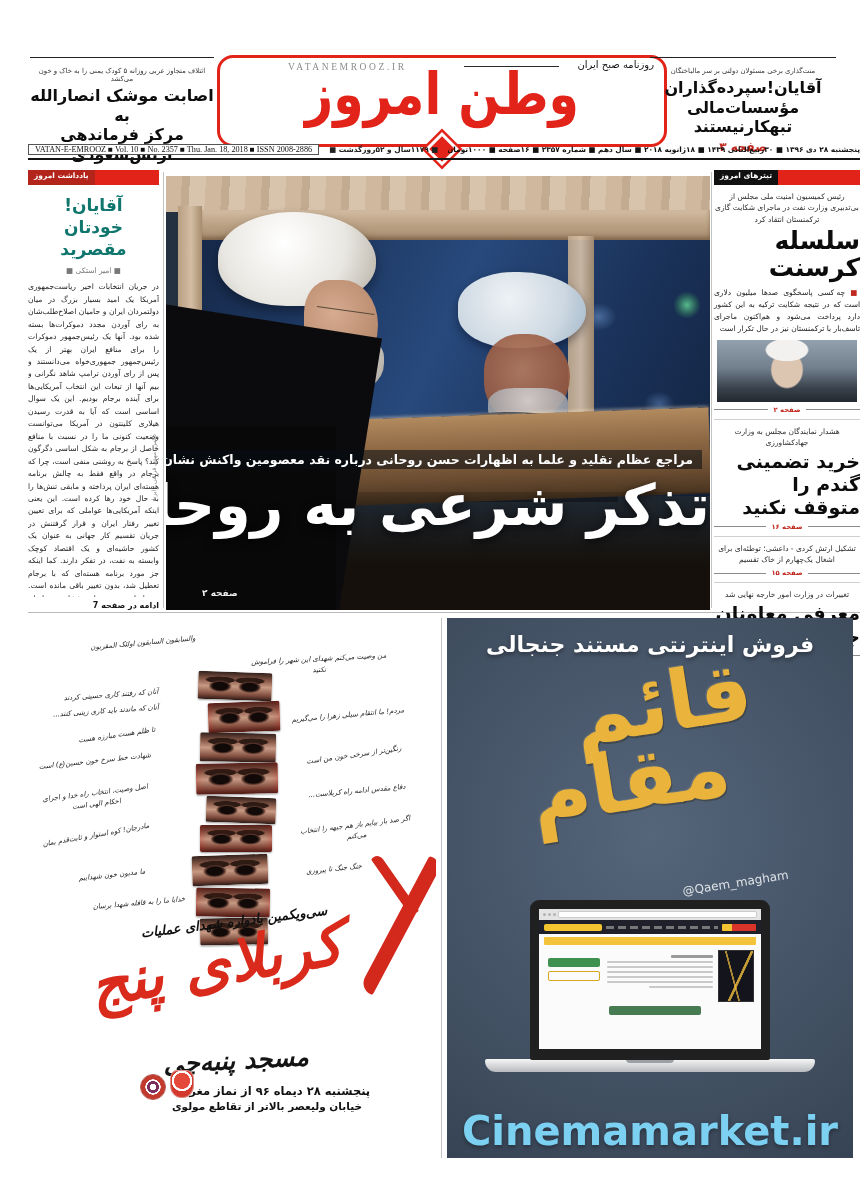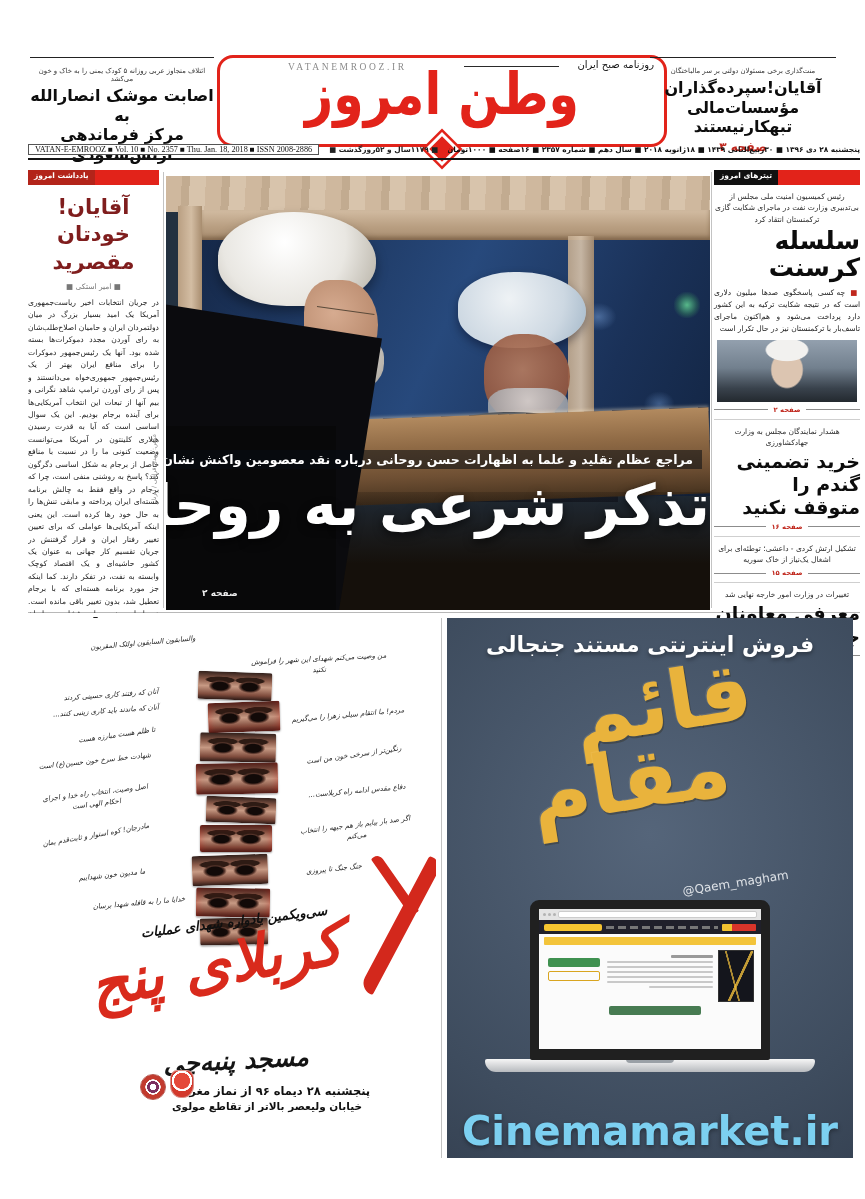--- a/index.html
+++ b/index.html
@@ -32,21 +32,21 @@
             padding:0 6px;white-space:nowrap;background:#fff;}
 
   
   .seclabel-row{display:flex;align-items:stretch;height:15px;}
   .seclabel{background:#111;color:#fff;font-size:7.5px;font-weight:700;padding:1px 6px;white-space:nowrap;}
   .seclabel.red{background:#b3241a;}
   .secbar{flex:1;background:#e2231a;}
 
   
   .note-col{position:absolute;left:28px;top:170px;width:131px;}
-  .note-title{font-size:21px;font-weight:900;text-align:center;line-height:1.3;margin-top:9px;color:#7f1d1d;}
+  .note-title{font-size:17px;font-weight:900;text-align:center;line-height:1.3;margin-top:9px;color:#0f766e;}
   .note-byline{font-size:7.5px;color:#777;text-align:center;margin-top:6px;}
   .note-body{font-size:7.6px;line-height:1.64;text-align:justify;color:#1c1c1c;margin-top:6px;height:316px;overflow:hidden;}
   .note-cont{font-size:8px;font-weight:800;margin-top:4px;}
   .note-end{border-top:1px solid #9a9a9a;width:84%;margin:9px auto 0;}
 
   
   .vline{position:absolute;width:1px;background:#c3c3c3;}
   .hline{position:absolute;height:1px;background:#b8b8b8;}
 
   
@@ -302,21 +302,21 @@
         <span>گندم را</span><br>
         <span>متوقف نکنید</span>
       </div>
       <div class="pref">
           <span>صفحه ۱۶</span>
         </div>
     </div>
     <div class="sb-div"></div>
 
     <div>
-      <div class="sb-kick">تشکیل ارتش کردی - داعشی؛ توطئه‌ای برای اشغال یک‌نیاز از خاک سوریه</div>
+      <div class="sb-kick">تشکیل ارتش کردی - داعشی؛ توطئه‌ای برای اشغال یک‌چهارم از خاک تقسیم</div>
       <div class="pref">
           <span>صفحه ۱۵</span>
         </div>
     </div>
     <div class="sb-div"></div>
 
     <div>
       <div class="sb-kick">تغییرات در وزارت امور خارجه نهایی شد</div>
       <div class="sb-ttl t2">
         <span>معرفی معاونان</span><br>

